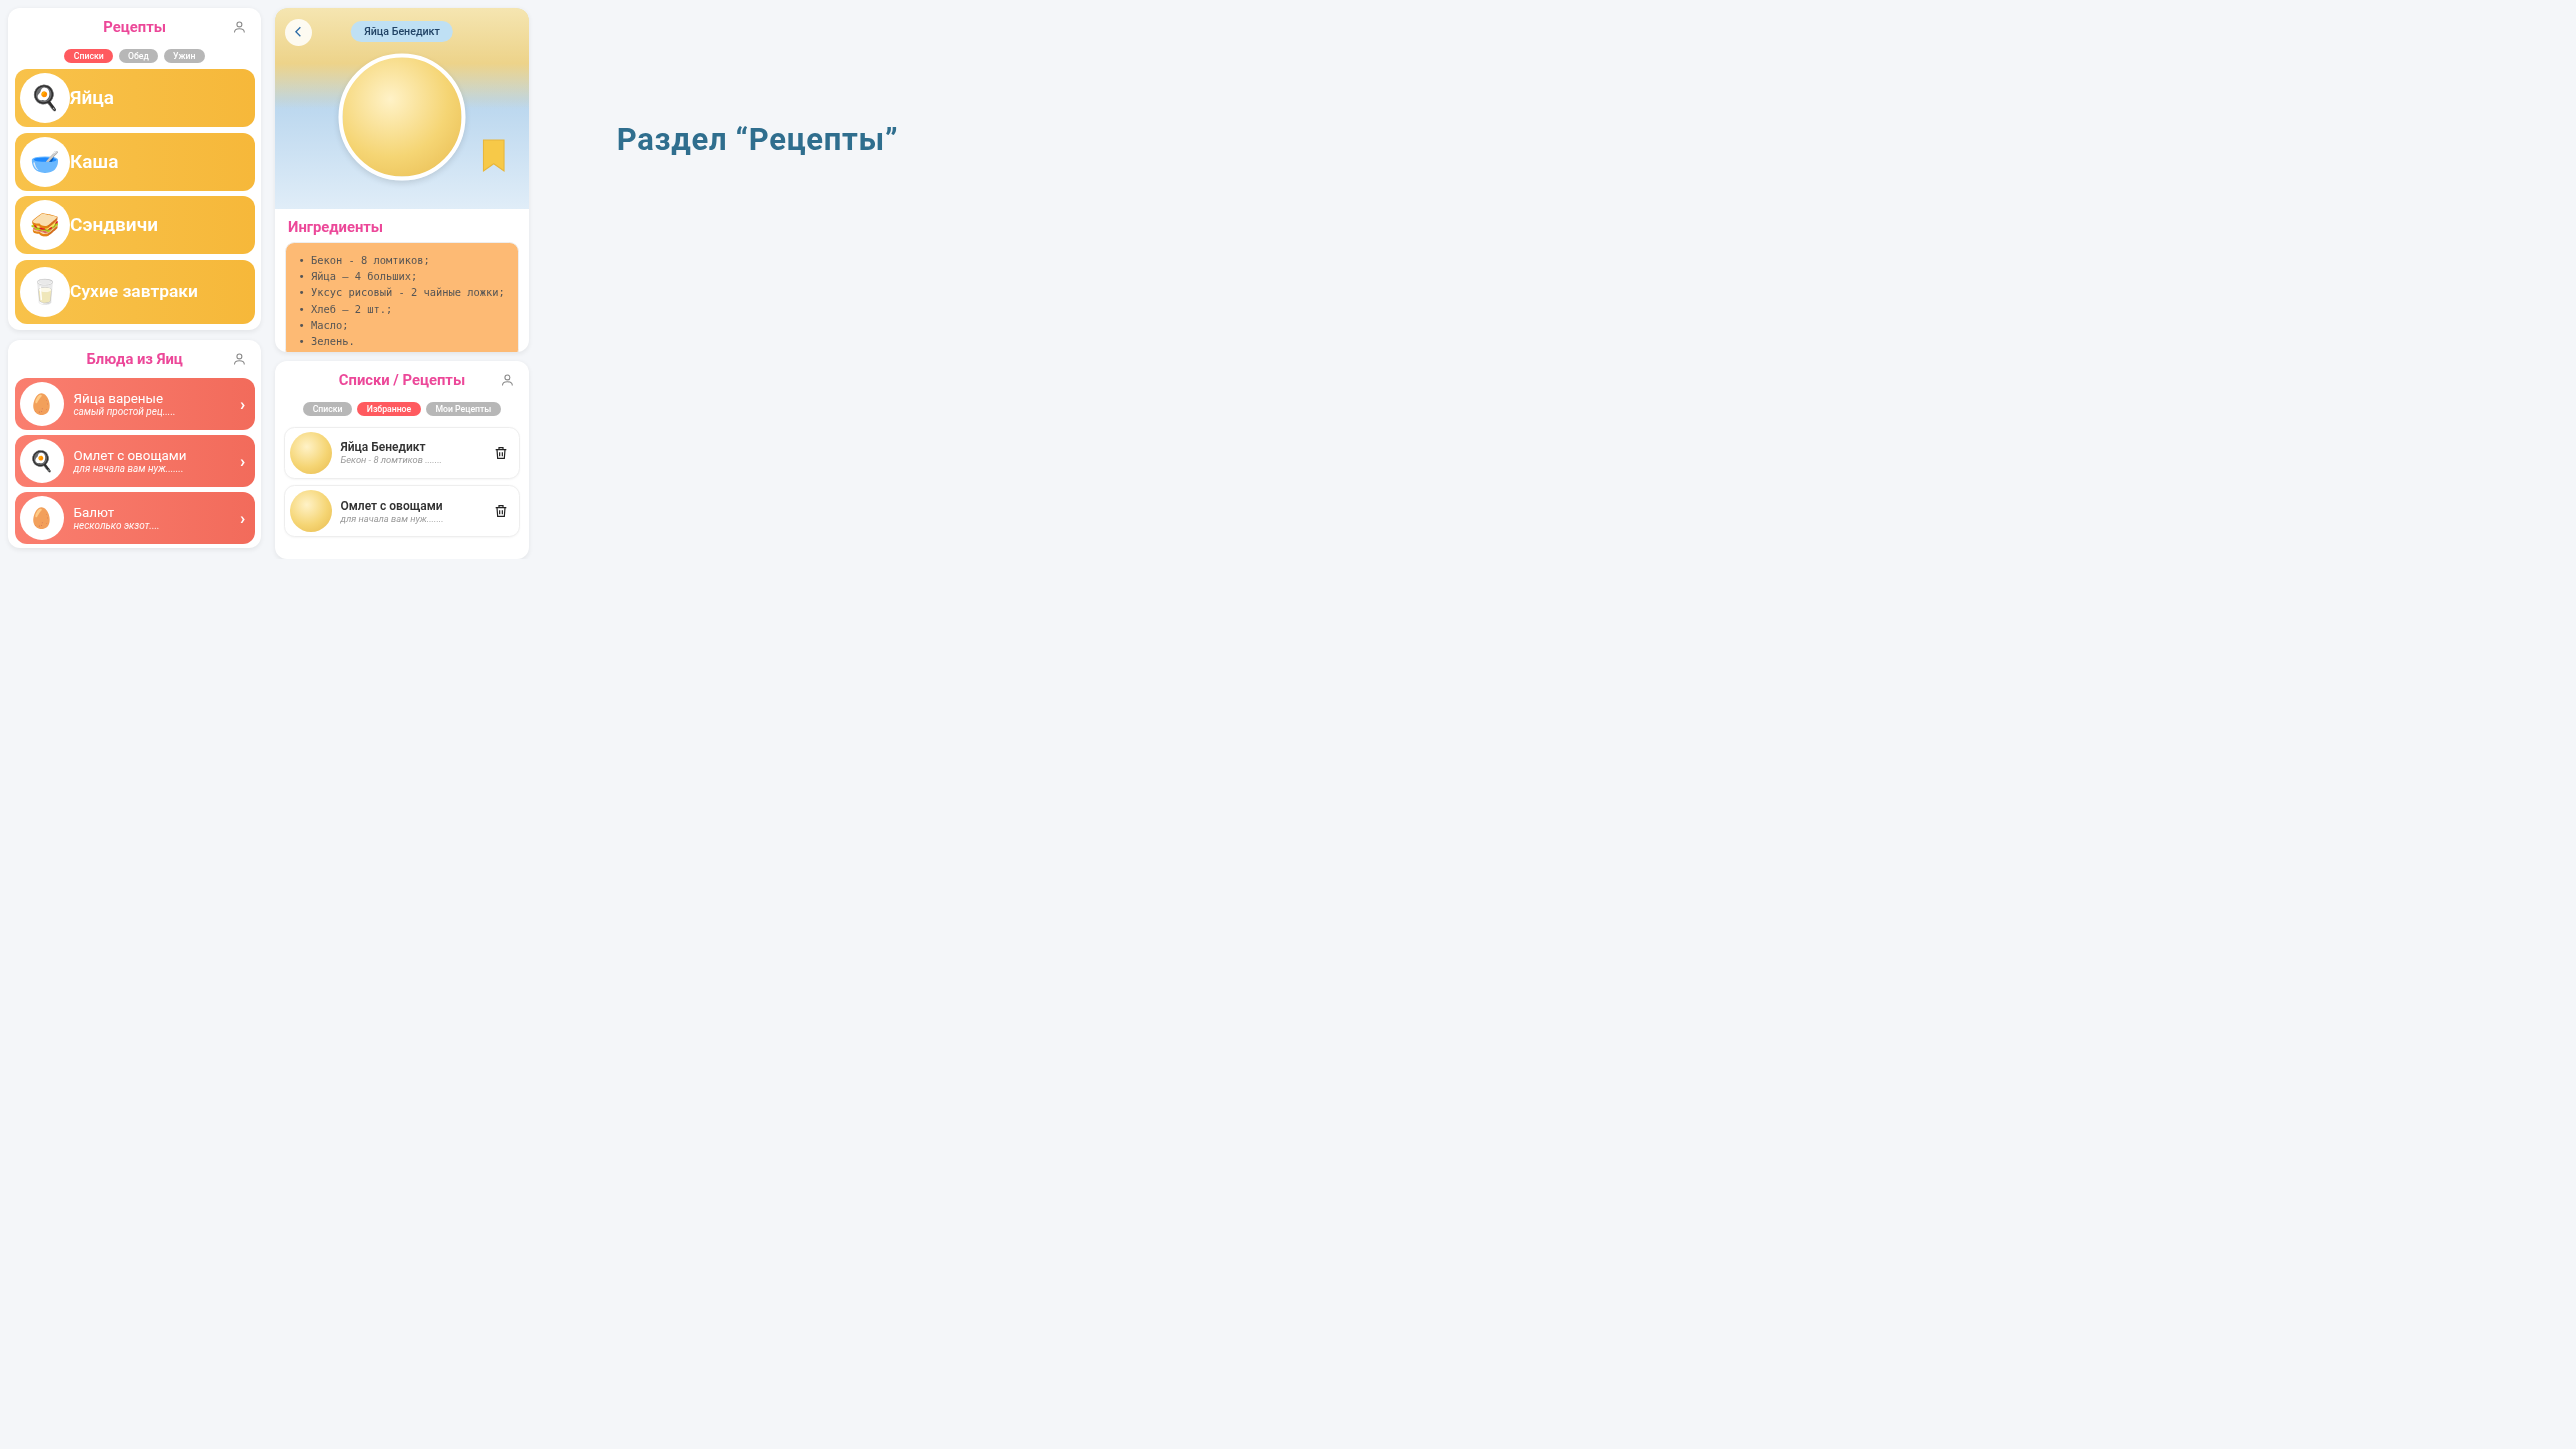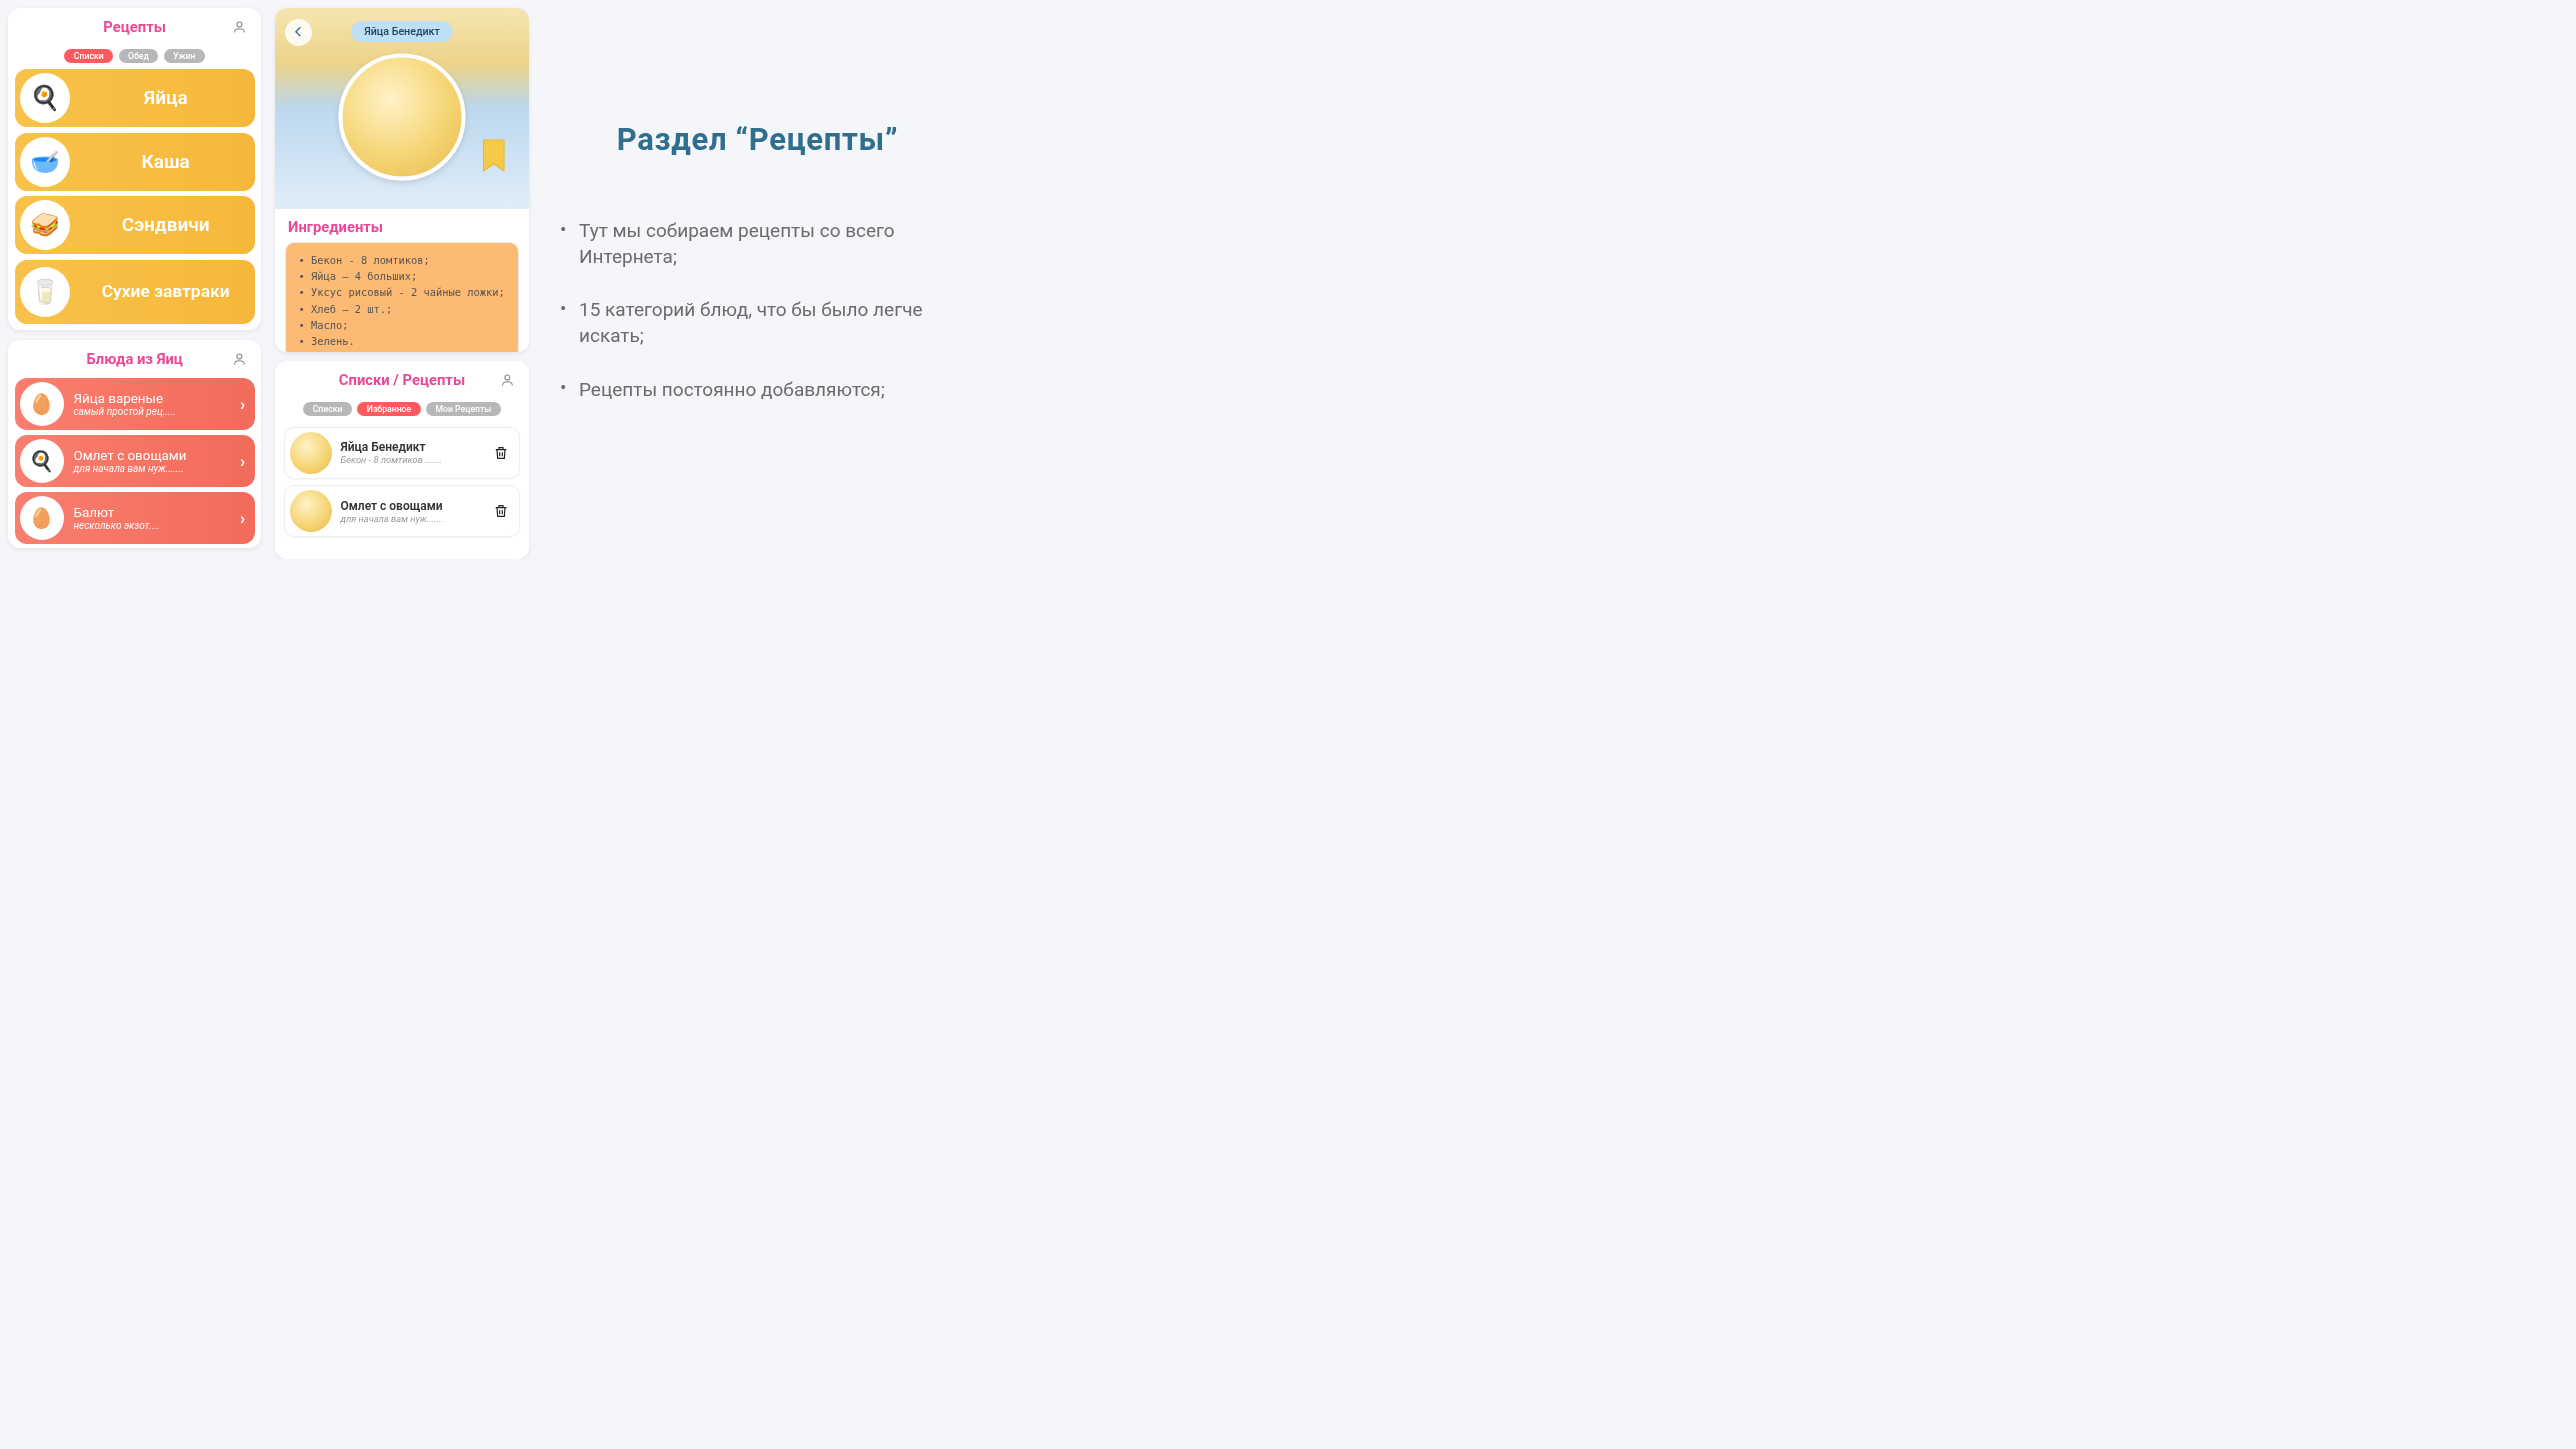--- a/index.html
+++ b/index.html
@@ -86,24 +86,23 @@
     position:relative;
     cursor:pointer;
   }
   .cat-row .thumb {
     width:50px;height:50px;border-radius:50%;
     background:#fff; flex:0 0 50px;
     display:flex;align-items:center;justify-content:center;
     font-size:24px;
   }
   .cat-row .label {
-    flex:1; text-align:center;
+    flex:1; text-align:left;
     color:#fff; font-size:19px; font-weight:600;
     line-height:1.05;
-    padding-left:20px;
   }
   .cat-row.tall { height:64px; }
   .cat-row.tall .label { font-size:17.4px; }
 
   
   .dish-list { padding: 0 6.7px 0 6.7px; display:flex; flex-direction:column; gap:5.4px; }
   .dish-row {
     background: linear-gradient(90deg,#fa7e6f 0%,#f26b5b 100%);
     border-radius: 12px;
     height: 52px;
@@ -363,19 +362,14 @@
             </svg>
         </div>
       </div>
     </div>
   </div>
 
 </div>
 
 <div class="right-col">
   <div class="section-title">Раздел  “Рецепты”</div>
-  <ul class="bullets">
-    <li>Тут мы собираем рецепты со всего Интернета;</li>
-    <li>15 категорий блюд, что бы было легче искать;</li>
-    <li>Рецепты постоянно добавляются;</li>
-  </ul>
 </div>
 
 
 </body></html>

